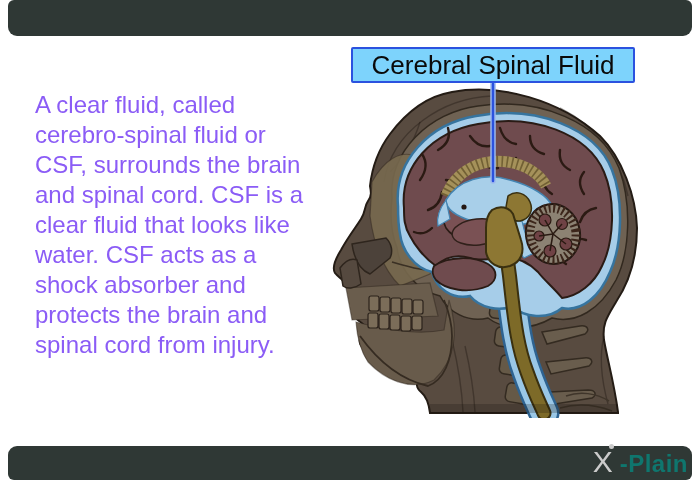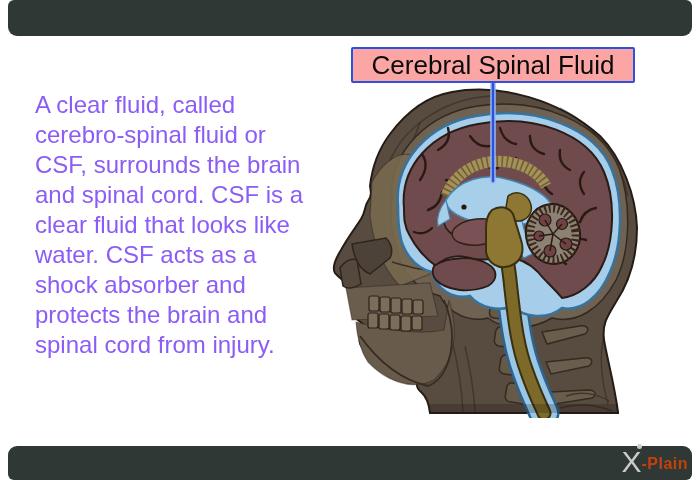--- a/index.html
+++ b/index.html
@@ -11,34 +11,34 @@
   .bar{position:absolute;left:8px;right:8px;height:36px;background:#2f3835;border-radius:9px;}
   .bar.top{top:0;border-top-left-radius:6px;border-top-right-radius:6px;}
   .bar.bottom{bottom:0;height:34px;border-bottom-left-radius:6px;border-bottom-right-radius:6px;}
   .body-text{
     position:absolute;left:35px;top:90px;width:312px;
     font-size:24px;line-height:30px;color:#8b5cf6;
     white-space:pre-line;letter-spacing:0;
   }
   .label-box{
     position:absolute;left:351px;top:47px;width:284px;height:36px;
-    background:#fca5a5;border:2px solid #2b52df;border-radius:2px;
+    background:#7dd3fc;border:2px solid #2b52df;border-radius:2px;
     display:flex;align-items:center;justify-content:center;
     box-sizing:border-box;z-index:5;
   }
   .label-box span{font-size:26px;color:#0a0a0a;white-space:nowrap;}
   .illustration{position:absolute;left:320px;top:78px;width:340px;height:340px;z-index:2;}
   .logo{
     position:absolute;right:12px;bottom:4px;z-index:6;height:34px;
     display:flex;align-items:flex-end;color:#cbcbcb;
   }
   .logo .x-wrap{position:relative;display:inline-block;}
   .logo .x{font-size:30px;line-height:28px;font-weight:400;color:#cbcbcb;}
   .logo .head-dot{position:absolute;width:5px;height:5px;border-radius:50%;background:#cbcbcb;right:-1px;top:-4px;}
-  .logo .rest{font-size:16px;line-height:24px;font-weight:700;letter-spacing:.5px;color:#c2410c;}
+  .logo .rest{font-size:24px;line-height:24px;font-weight:700;letter-spacing:.5px;color:#0f766e;margin-left:7px;}
 </style>
 </head>
 <body>
 
 <div class="bar top"></div>
 <div class="bar bottom"></div>
 
 <div class="body-text">A clear fluid, called
 cerebro-spinal fluid or
 CSF, surrounds the brain

